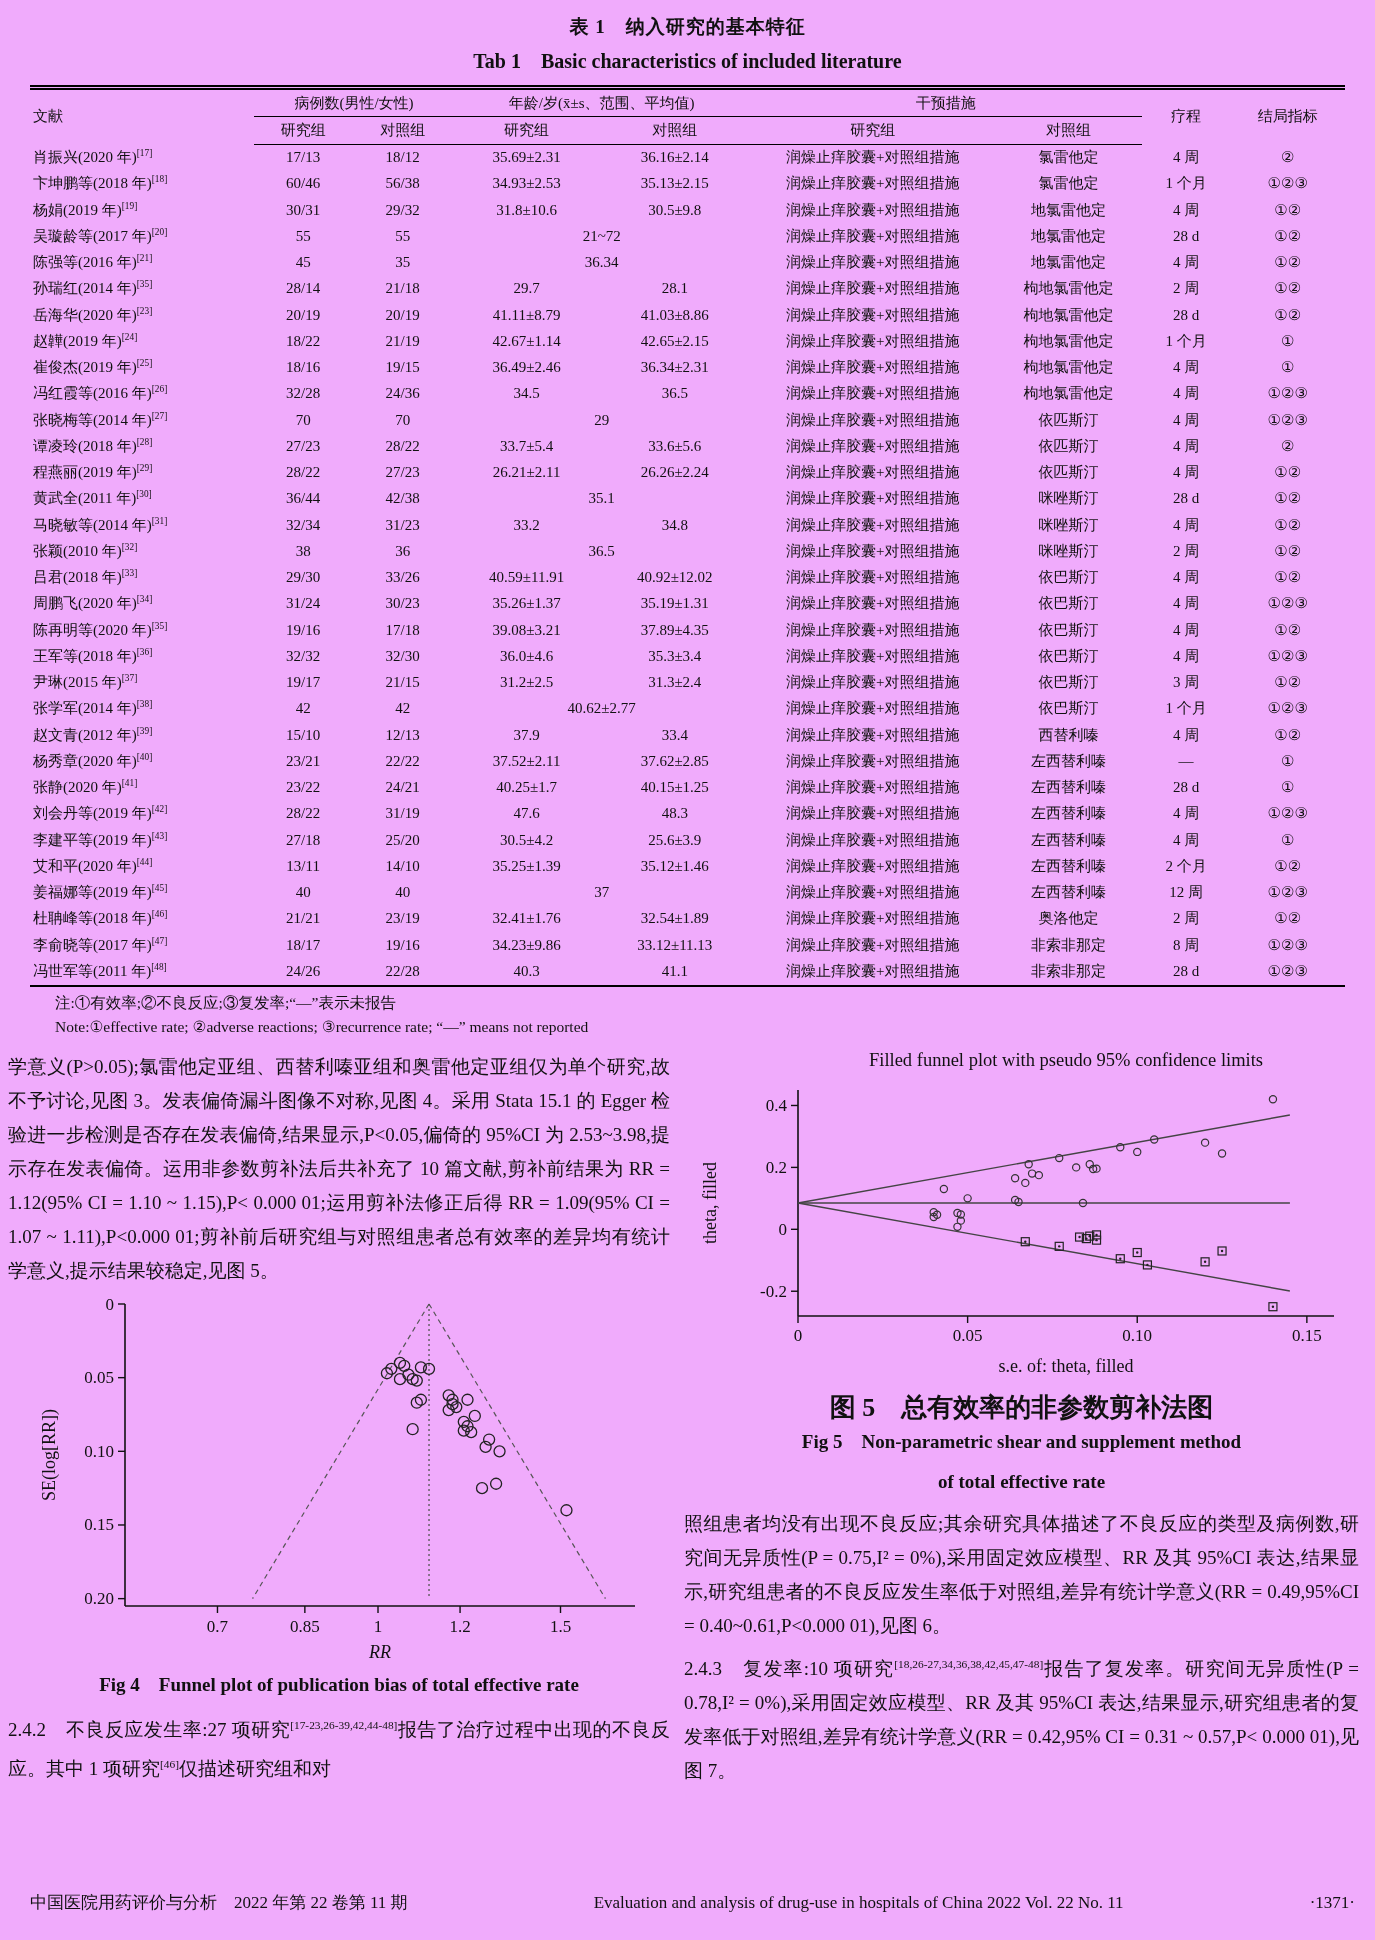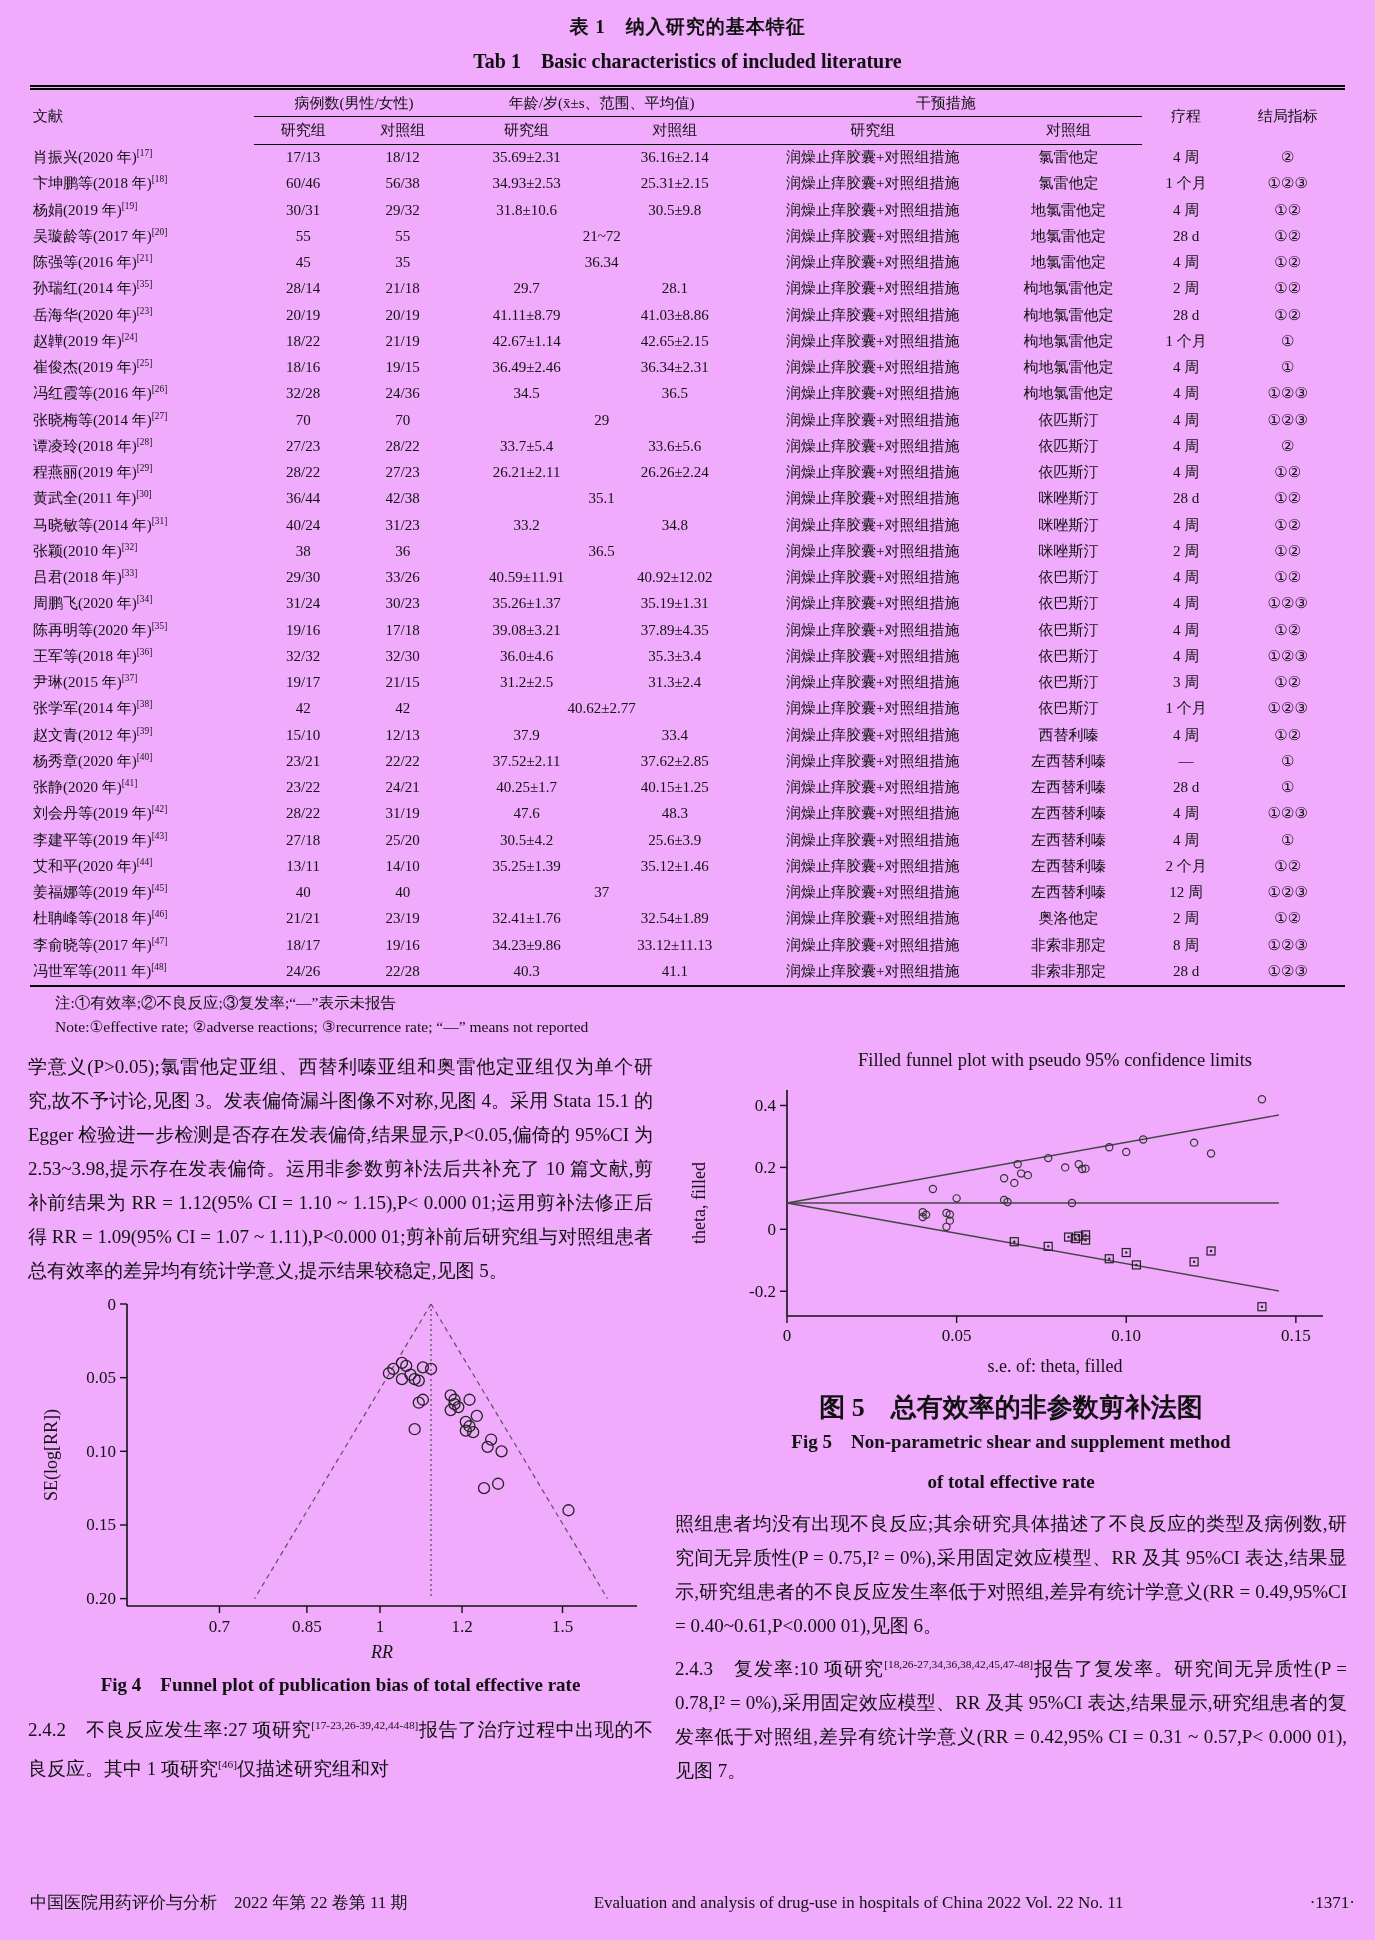--- a/index.html
+++ b/index.html
@@ -33,21 +33,21 @@
     line-height:1.55;
   }
   table.lit thead tr:last-child th{ border-bottom:1.5px solid #000; }
   table.lit th.grp{ border-bottom:1.2px solid #000; }
   table.lit td.lit, table.lit .left{ text-align:left; }
   table.lit sup{ font-size:62%; }
   
   .tbl-note{ margin:6px 0 0 55px; font-size:15.5px; }
   .tbl-note.en{ margin-top:4px; }
   
-  .cols{ display:flex; gap:22px; padding:0 28px; margin-top:14px; }
+  .cols{ display:flex; gap:14px; padding:0 8px; margin-top:14px; }
   .col-l{ width:662px; }
   .col-r{ width:675px; }
   .para{
     font-size:19px; line-height:34px; text-align:justify;
     margin:0 0 4px 0;
   }
   .para sup{ font-size:60%; }
   .fig-caption-zh{ text-align:center; font-size:26px; font-weight:bold; margin-top:6px; }
   .fig-caption-en{ text-align:center; font-size:19px; font-weight:bold; margin-top:4px; }
   .figwrap{ text-align:center; }
@@ -109,21 +109,21 @@
           <td>润燥止痒胶囊+对照组措施</td>
           <td>氯雷他定</td>
           <td>4 周</td>
           <td>②</td>
         </tr>
         <tr>
           <td class="lit">卞坤鹏等(2018 年)<sup>[18]</sup></td>
           <td>60/46</td>
           <td>56/38</td>
           <td>34.93±2.53</td>
-          <td>25.31±2.15</td>
+          <td>35.13±2.15</td>
           <td>润燥止痒胶囊+对照组措施</td>
           <td>氯雷他定</td>
           <td>1 个月</td>
           <td>①②③</td>
         </tr>
         <tr>
           <td class="lit">杨娟(2019 年)<sup>[19]</sup></td>
           <td>30/31</td>
           <td>29/32</td>
           <td>31.8±10.6</td>
@@ -245,21 +245,21 @@
           <td>36/44</td>
           <td>42/38</td>
           <td colspan="2">35.1</td>
           <td>润燥止痒胶囊+对照组措施</td>
           <td>咪唑斯汀</td>
           <td>28 d</td>
           <td>①②</td>
         </tr>
         <tr>
           <td class="lit">马晓敏等(2014 年)<sup>[31]</sup></td>
-          <td>40/24</td>
+          <td>32/34</td>
           <td>31/23</td>
           <td>33.2</td>
           <td>34.8</td>
           <td>润燥止痒胶囊+对照组措施</td>
           <td>咪唑斯汀</td>
           <td>4 周</td>
           <td>①②</td>
         </tr>
         <tr>
           <td class="lit">张颖(2010 年)<sup>[32]</sup></td>

